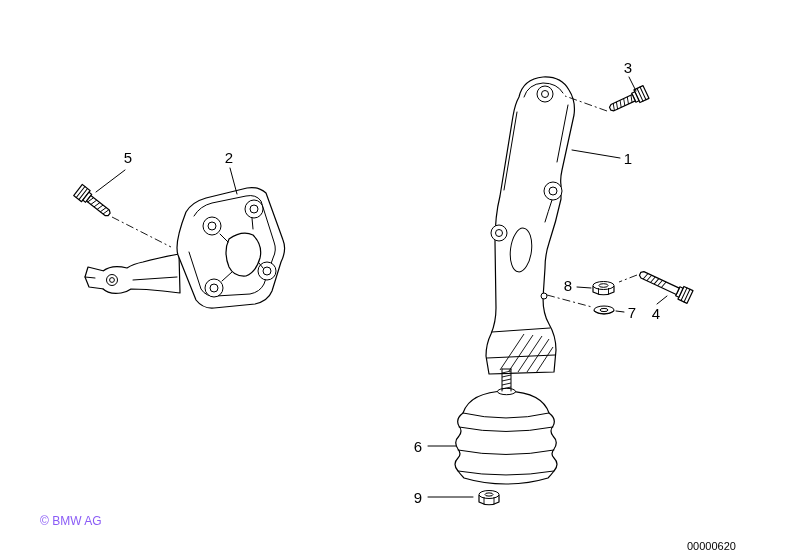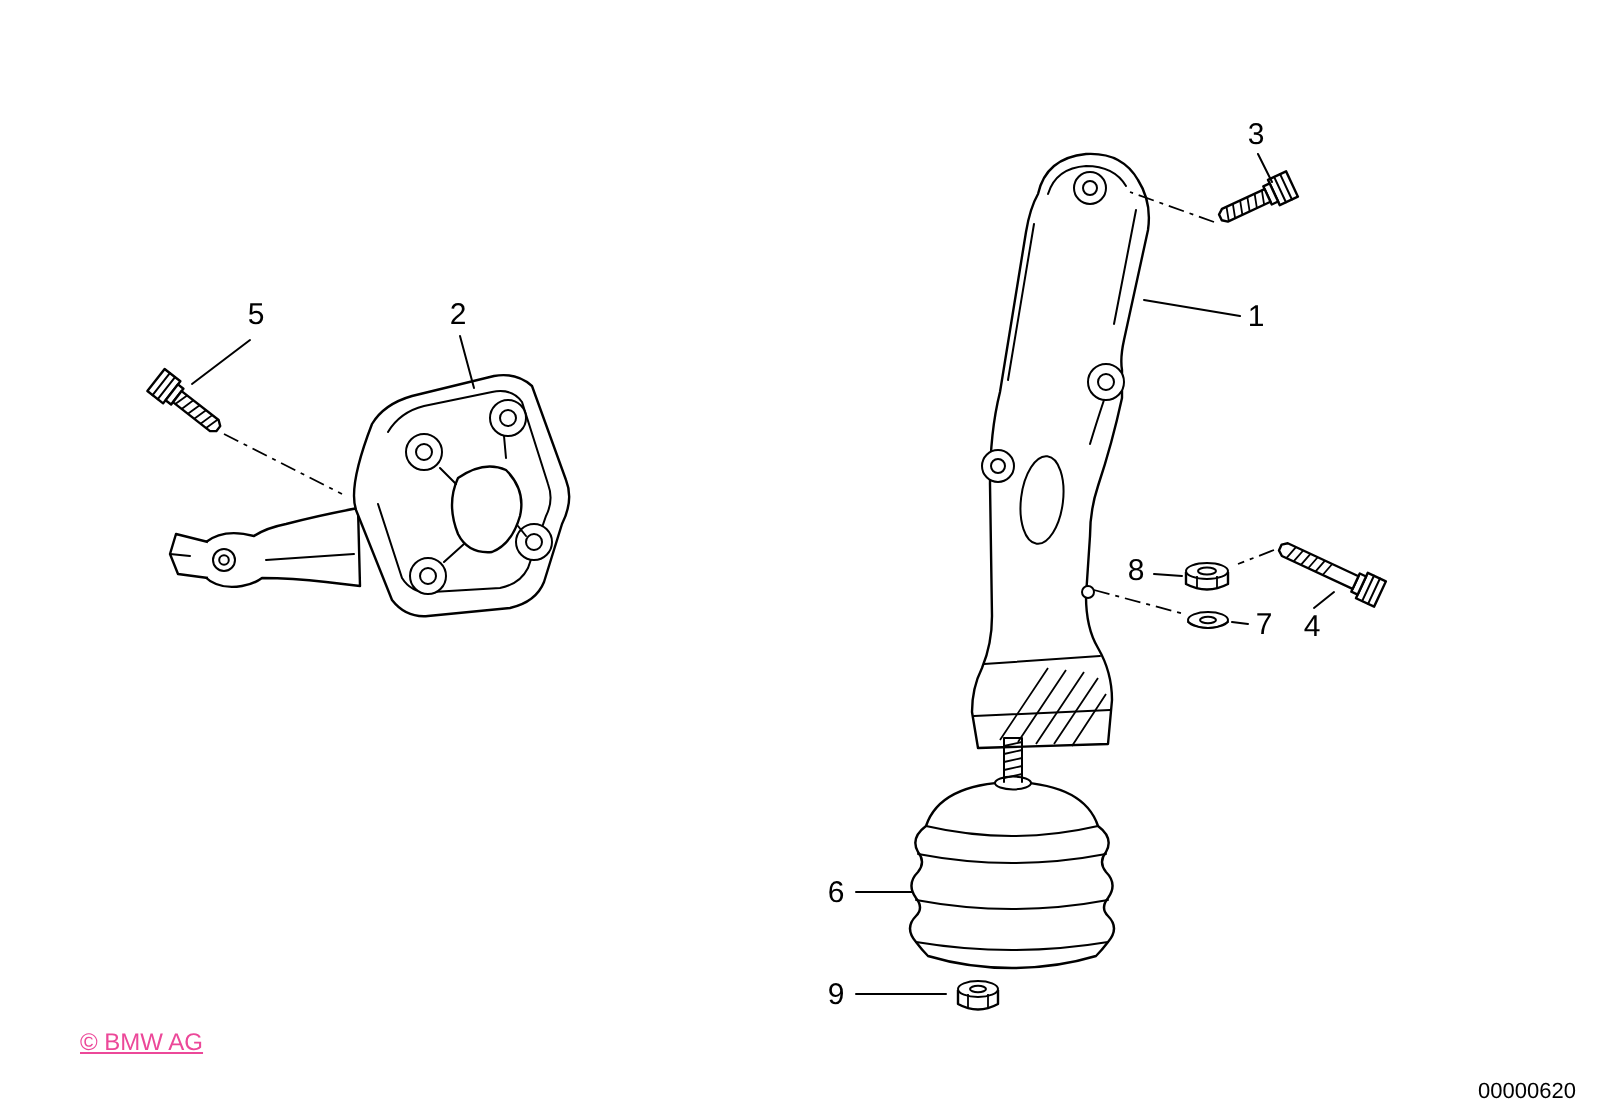--- a/index.html
+++ b/index.html
@@ -34,26 +34,25 @@
     font-size: 15px;
     color: #000000;
     cursor: pointer;
     user-select: none;
   }
   .copyright {
     position: absolute;
     left: 40px;
     top: 514px;
     font-size: 12px;
-    color: #ec4899;
-    text-decoration: underline;
+    color: #8b5cf6;
   }
   .docnum {
     position: absolute;
-    left: 739px;
+    left: 687px;
     top: 540px;
     font-size: 11px;
     color: #000000;
   }
 </style>
 </head>
 <body>
 
 <div class="page">
 

